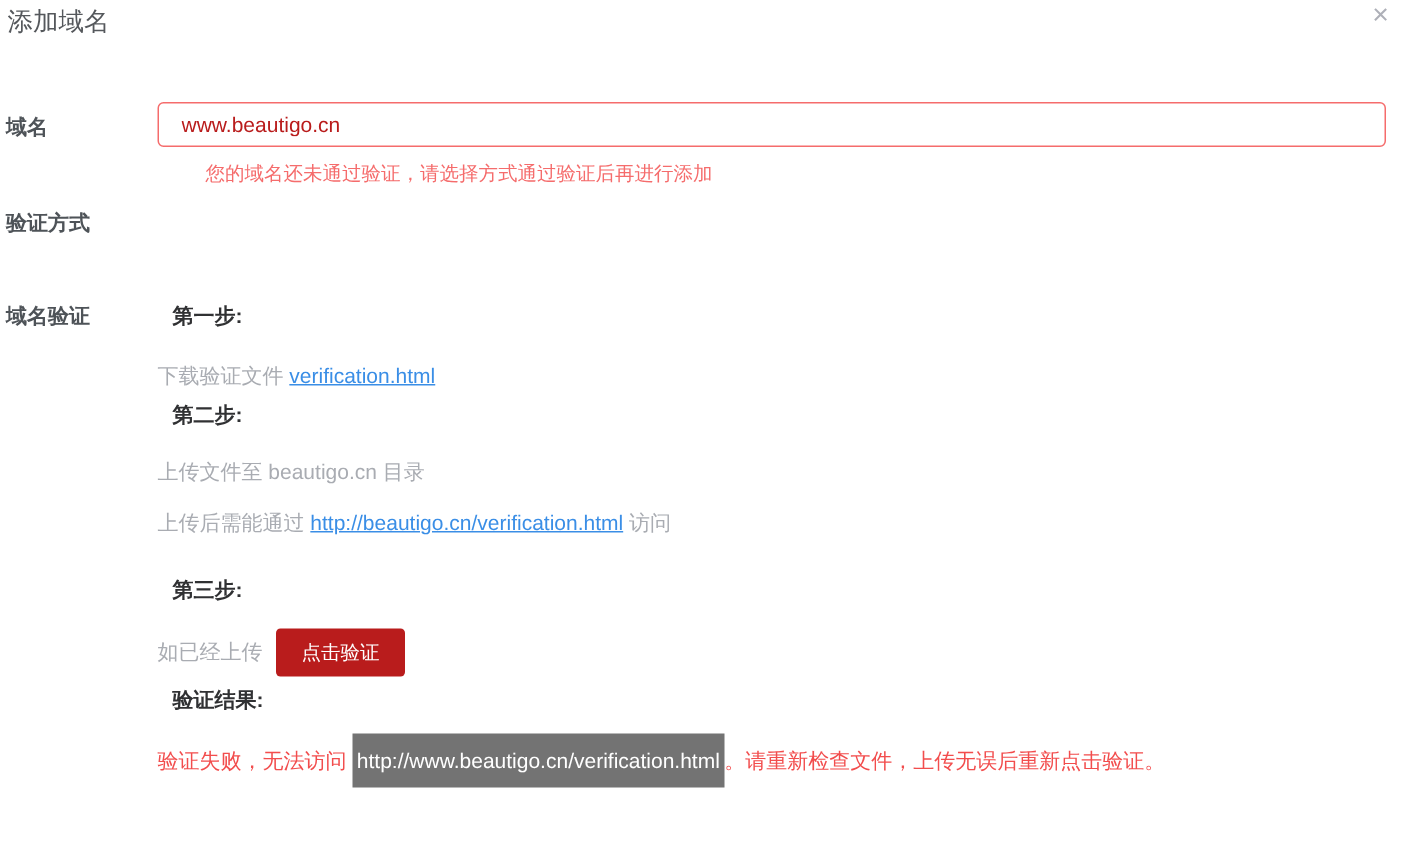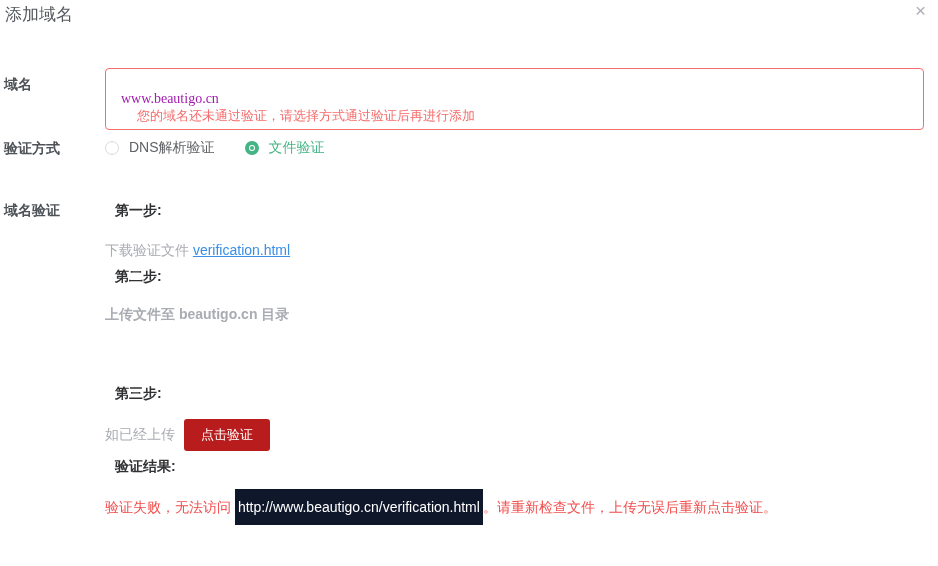--- a/index.html
+++ b/index.html
@@ -8,22 +8,22 @@
 
   .dialog-title { position:absolute; left:5px; top:3px; font-size:17px; color:#55585c; }
   .close-btn { position:absolute; right:12px; top:1px; font-size:19px; color:#aeb0b8; cursor:pointer; line-height:1; }
 
   .field-label { position:absolute; left:4px; font-size:14px; font-weight:700; color:#4e5358; }
   .label-domain { top:76px; }
   .label-method { top:140px; }
   .label-verify { top:202px; }
 
   .domain-input { position:absolute; left:105px; top:68px; width:787px; height:28px;
-    border:1px solid #f56c6c; border-radius:4px; padding:16px 15px; font-size:14px;
-    color:#a21caf; outline:none; font-family:Liberation Serif, serif; }
+    border:1px solid #f56c6c; border-radius:4px; padding:0 15px; font-size:14px;
+    color:#b91c1c; outline:none; font-family:Liberation Sans, sans-serif; }
 
   .domain-error { position:absolute; left:105px; top:107px; font-size:13px; color:#f56c6c;margin-left:32px; }
 
   .radio-group { position:absolute; left:105px; top:139px; display:flex; align-items:center; font-size:14px; }
   .radio { display:flex; align-items:center; margin-right:30px; cursor:pointer; }
   .radio-circle { width:14px; height:14px; border-radius:50%; border:1px solid #d6d9e0;
     background:#fff; margin-right:10px; box-sizing:border-box; position:relative; }
   .radio.selected .radio-circle { border:4px solid #45b485; }
   .radio.selected .radio-circle::after { content:""; position:absolute; left:50%; top:50%;
     transform:translate(-50%,-50%); width:4px; height:4px; background:#45b485; border-radius:50%; }
@@ -31,63 +31,54 @@
   .radio.selected .radio-label { color:#45b485; }
 
   .step-heading { position:absolute; left:115px; font-size:14px; font-weight:700; color:#303133; }
   .h-step1 { top:202px; }
   .h-step2 { top:268px; }
   .h-step3 { top:385px; }
   .h-result { top:458px; }
 
   .step-text { position:absolute; left:105px; font-size:14px; color:#a9acb2; }
   .t-step1 { top:242px; }
-  .t-step2a { top:306px;font-weight:bold; }
+  .t-step2a { top:306px; }
   .t-step2b { top:340px; }
   .t-step3 { top:408px; display:flex; align-items:center;margin-top:11px; }
 
   .link { color:#3a8ee6; text-decoration:underline; cursor:pointer; }
 
   .verify-btn { margin-left:9px; background:#b91c1c; color:#fff; font-size:13px;
     border:none; border-radius:3px; padding:7px 17px; cursor:pointer; font-family:inherit; }
 
   .result-line { position:absolute; left:105px; top:499px; font-size:14px; color:#f24d4d; white-space:nowrap; }
-  .selected-url { background:#0f172a; color:#fff; padding:10px 3px; }
+  .selected-url { background:#737373; color:#fff; padding:10px 3px; }
 </style>
 </head>
 <body>
 
 <div class="dialog">
 
   <div class="dialog-title">添加域名</div>
   <div class="close-btn">×</div>
 
   <div class="field-label label-domain">域名</div>
   <input class="domain-input" type="text" value="www.beautigo.cn" style="">
   <div class="domain-error">您的域名还未通过验证，请选择方式通过验证后再进行添加</div>
 
   <div class="field-label label-method">验证方式</div>
-  <div class="radio-group">
-    <div class="radio">
-      <span class="radio-circle"></span>
-      <span class="radio-label">DNS解析验证</span>
-    </div>
-    <div class="radio selected">
-      <span class="radio-circle"></span>
-      <span class="radio-label">文件验证</span>
-    </div>
-  </div>
 
   <div class="field-label label-verify">域名验证</div>
 
   <div class="step-heading h-step1">第一步:</div>
   <div class="step-text t-step1"><span>下载验证文件 </span><a class="link">verification.html</a></div>
 
   <div class="step-heading h-step2">第二步:</div>
   <div class="step-text t-step2a">上传文件至 beautigo.cn 目录</div>
+  <div class="step-text t-step2b"><span>上传后需能通过 </span><a class="link">http://beautigo.cn/verification.html</a><span> 访问</span></div>
 
   <div class="step-heading h-step3">第三步:</div>
   <div class="step-text t-step3">
       <span>如已经上传</span>
       <button class="verify-btn">点击验证</button>
     </div>
 
   <div class="step-heading h-result">验证结果:</div>
   <div class="result-line"><span>验证失败，无法访问 </span><span class="selected-url">http://www.beautigo.cn/verification.html</span><span>。请重新检查文件，上传无误后重新点击验证。</span></div>
 

